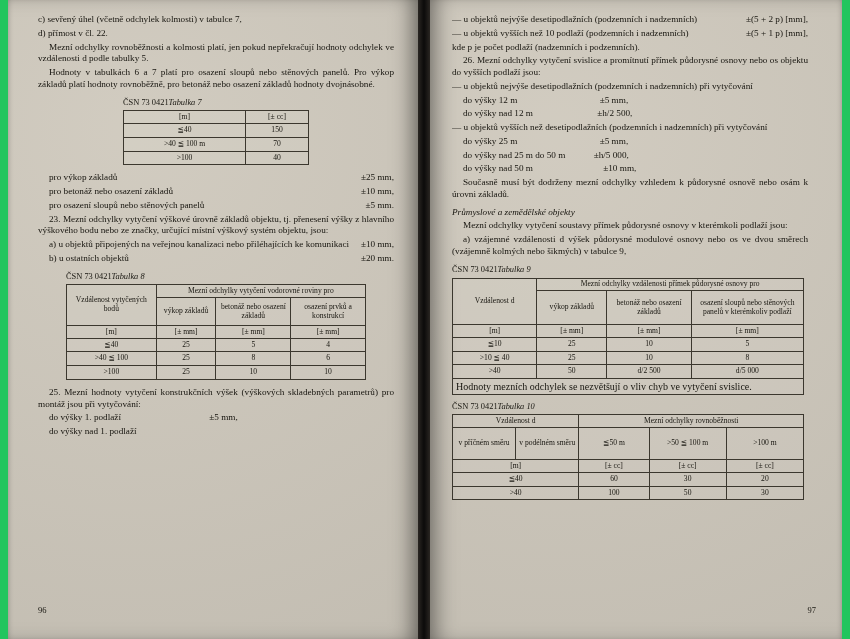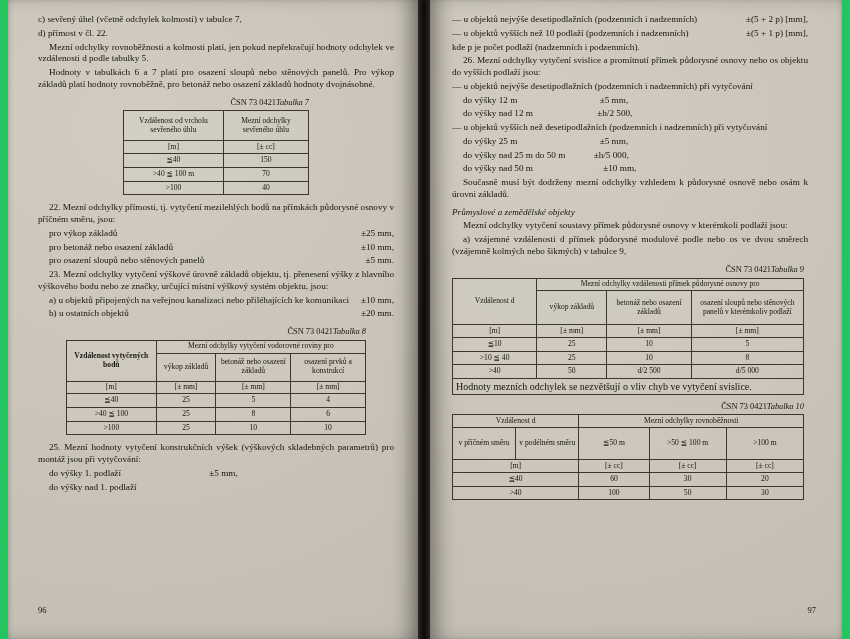--- a/index.html
+++ b/index.html
@@ -14,21 +14,21 @@
     box-shadow: inset 14px 0 22px -10px rgba(0,0,0,0.5), inset -3px 0 6px -4px rgba(0,0,0,0.35);}
   .gutter{position:absolute;left:418px;top:0;width:12px;height:639px;
     background:linear-gradient(90deg,#2a2622,#0e0d0c 45%,#0e0d0c 55%,#2a2622);}
   .col{position:absolute;top:14px;width:356px;font-size:9.2px;line-height:1.28;text-align:justify;}
   .col.left{left:30px;}
   .col.right{left:22px;}
   p{margin:0 0 2px 0;text-indent:11px;}
   p.noind{text-indent:0;}
   .sec{font-style:italic;margin:6px 0 2px 0;text-indent:0;}
   .tblwrap{margin:7px 0 7px 0;}
-  .tbl-head{display:flex;justify-content:flex-end;font-size:8.4px;margin-bottom:2px;}
+  .tbl-head{display:flex;justify-content:flex-start;font-size:8.4px;margin-bottom:2px;}
   .tbl-head .norm{font-style:normal;}
   .tbl-head .cap{font-style:italic;}
   table{border-collapse:collapse;font-size:7.6px;line-height:1.15;background:rgba(255,255,255,0.06);}
   table td,table th{border:1px solid #3b372e;padding:1.5px 3px;text-align:center;font-weight:normal;}
   .lft{text-align:left !important;}
   .t7{width:186px;margin:0 auto;}
   .t8{width:300px;margin:0 auto;}
   .t9{width:352px;}
   .t10{width:352px;}
   .pgnum{position:absolute;bottom:24px;font-size:8.5px;}
@@ -54,48 +54,40 @@
       <p>Mezní odchylky rovnoběžnosti a kolmosti platí, jen pokud nepřekračují hodnoty odchylek ve vzdálenosti d podle tabulky 5.</p>
       <p>Hodnoty v tabulkách 6 a 7 platí pro osazení sloupů nebo stěnových panelů. Pro výkop základů platí hodnoty rovnoběžně, pro betonáž nebo osazení základů hodnoty dvojnásobné.</p>
 
       <div class="tblwrap">
         <div class="tbl-head" style="width:186px;margin:0 auto 2px auto;">
           <span class="norm">ČSN 73 0421</span>
           <span class="cap">Tabulka 7</span>
         </div>
         <table class="t7">
           <tbody>
-              <tr>
-            <td style="width:54%;height:26px;">Vzdálenost od vrcholu sevřeného úhlu</td>
-            <td style="width:46%;">Mezní odchylky sevřeného úhlu</td>
-          </tr>
           <tr>
             <td>[m]</td>
             <td>[± cc]</td>
           </tr>
           <tr class="blkrow">
             <td>≦40</td>
             <td>150</td>
           </tr>
           <tr class="blkrow">
             <td>&gt;40 ≦ 100 m</td>
             <td>70</td>
           </tr>
           <tr class="blkrow">
             <td>&gt;100</td>
             <td>40</td>
           </tr>
         </tbody>
           </table>
       </div>
 
-      <p>
-        <span>22.</span>
-        <span>Mezní odchylky přímosti, tj. vytyčení mezilehlých bodů na přímkách půdorysné osnovy v příčném směru, jsou:</span>
-      </p>
       <p class="indent2">
         <span>pro výkop základů</span>
         <span style="float:right">±25 mm,</span>
       </p>
       <p class="indent2">
         <span>pro betonáž nebo osazení základů</span>
         <span style="float:right">±10 mm,</span>
       </p>
       <p class="indent2">
         <span>pro osazení sloupů nebo stěnových panelů</span>
@@ -117,21 +109,21 @@
 
 
       <div class="tblwrap">
         <div class="tbl-head" style="width:300px;margin:0 auto 2px auto;">
           <span class="norm">ČSN 73 0421</span>
           <span class="cap">Tabulka 8</span>
         </div>
         <table class="t8">
           <tbody>
               <tr>
-            <td rowspan="2" style="width:30%;font-weight:bold;">Vzdálenost vytyčených bodů</td>
+            <td rowspan="2" style="width:30%;">Vzdálenost vytyčených bodů</td>
             <td colspan="3">Mezní odchylky vytyčení vodorovné roviny pro</td>
           </tr>
           <tr>
             <td style="width:20%;height:24px;">výkop základů</td>
             <td style="width:25%;">betonáž nebo osazení základů</td>
             <td style="width:25%;">osazení prvků a konstrukcí</td>
           </tr>
           <tr>
             <td>[m]</td>
             <td>[± mm]</td>
@@ -214,21 +206,21 @@
         <span style="padding-left:26px">±h/5 000,</span>
       </p>
       <p class="indent2">
         <span>do výšky nad 50 m</span>
         <span style="padding-left:68px">±10 mm,</span>
       </p>
       <p>Současně musí být dodrženy mezní odchylky vzhledem k půdorysné osnově nebo osám k úrovni základů.</p>
 
       <p class="sec">Průmyslové a zemědělské objekty</p>
       <p>Mezní odchylky vytyčení soustavy přímek půdorysné osnovy v kterémkoli podlaží jsou:</p>
-      <p>a) vzájemné vzdálenosti d přímek půdorysné modulové podle nebo os ve dvou směrech (vzájemně kolmých nebo šikmých) v tabulce 9,</p>
+      <p>a) vzájemné vzdálenosti d výšek půdorysné modulové osnovy nebo os ve dvou směrech (vzájemně kolmých nebo šikmých) v tabulce 9,</p>
 
       <div class="tblwrap">
         <div class="tbl-head" style="width:352px;">
           <span class="norm">ČSN 73 0421</span>
           <span class="cap">Tabulka 9</span>
         </div>
         <table class="t9">
           <tbody>
               <tr>
             <td rowspan="2" style="width:24%;">Vzdálenost d</td>

